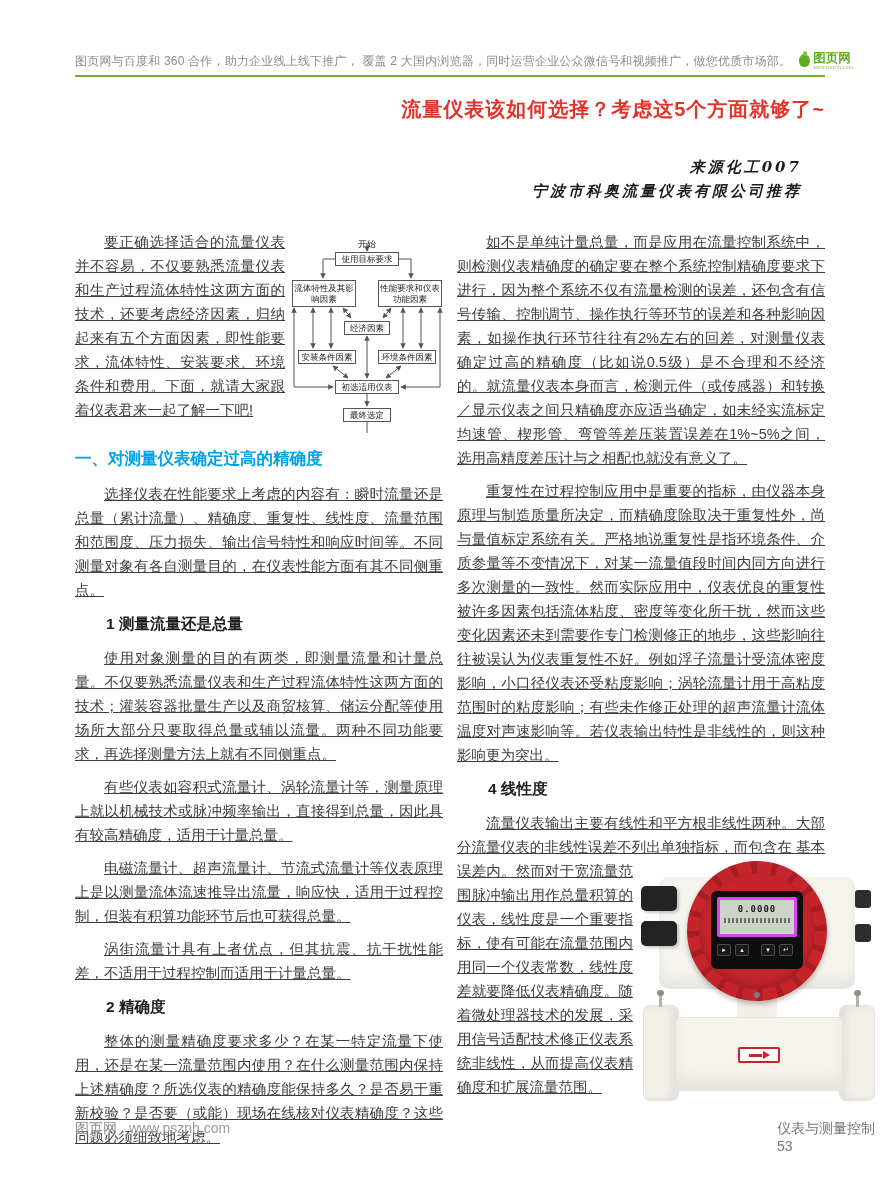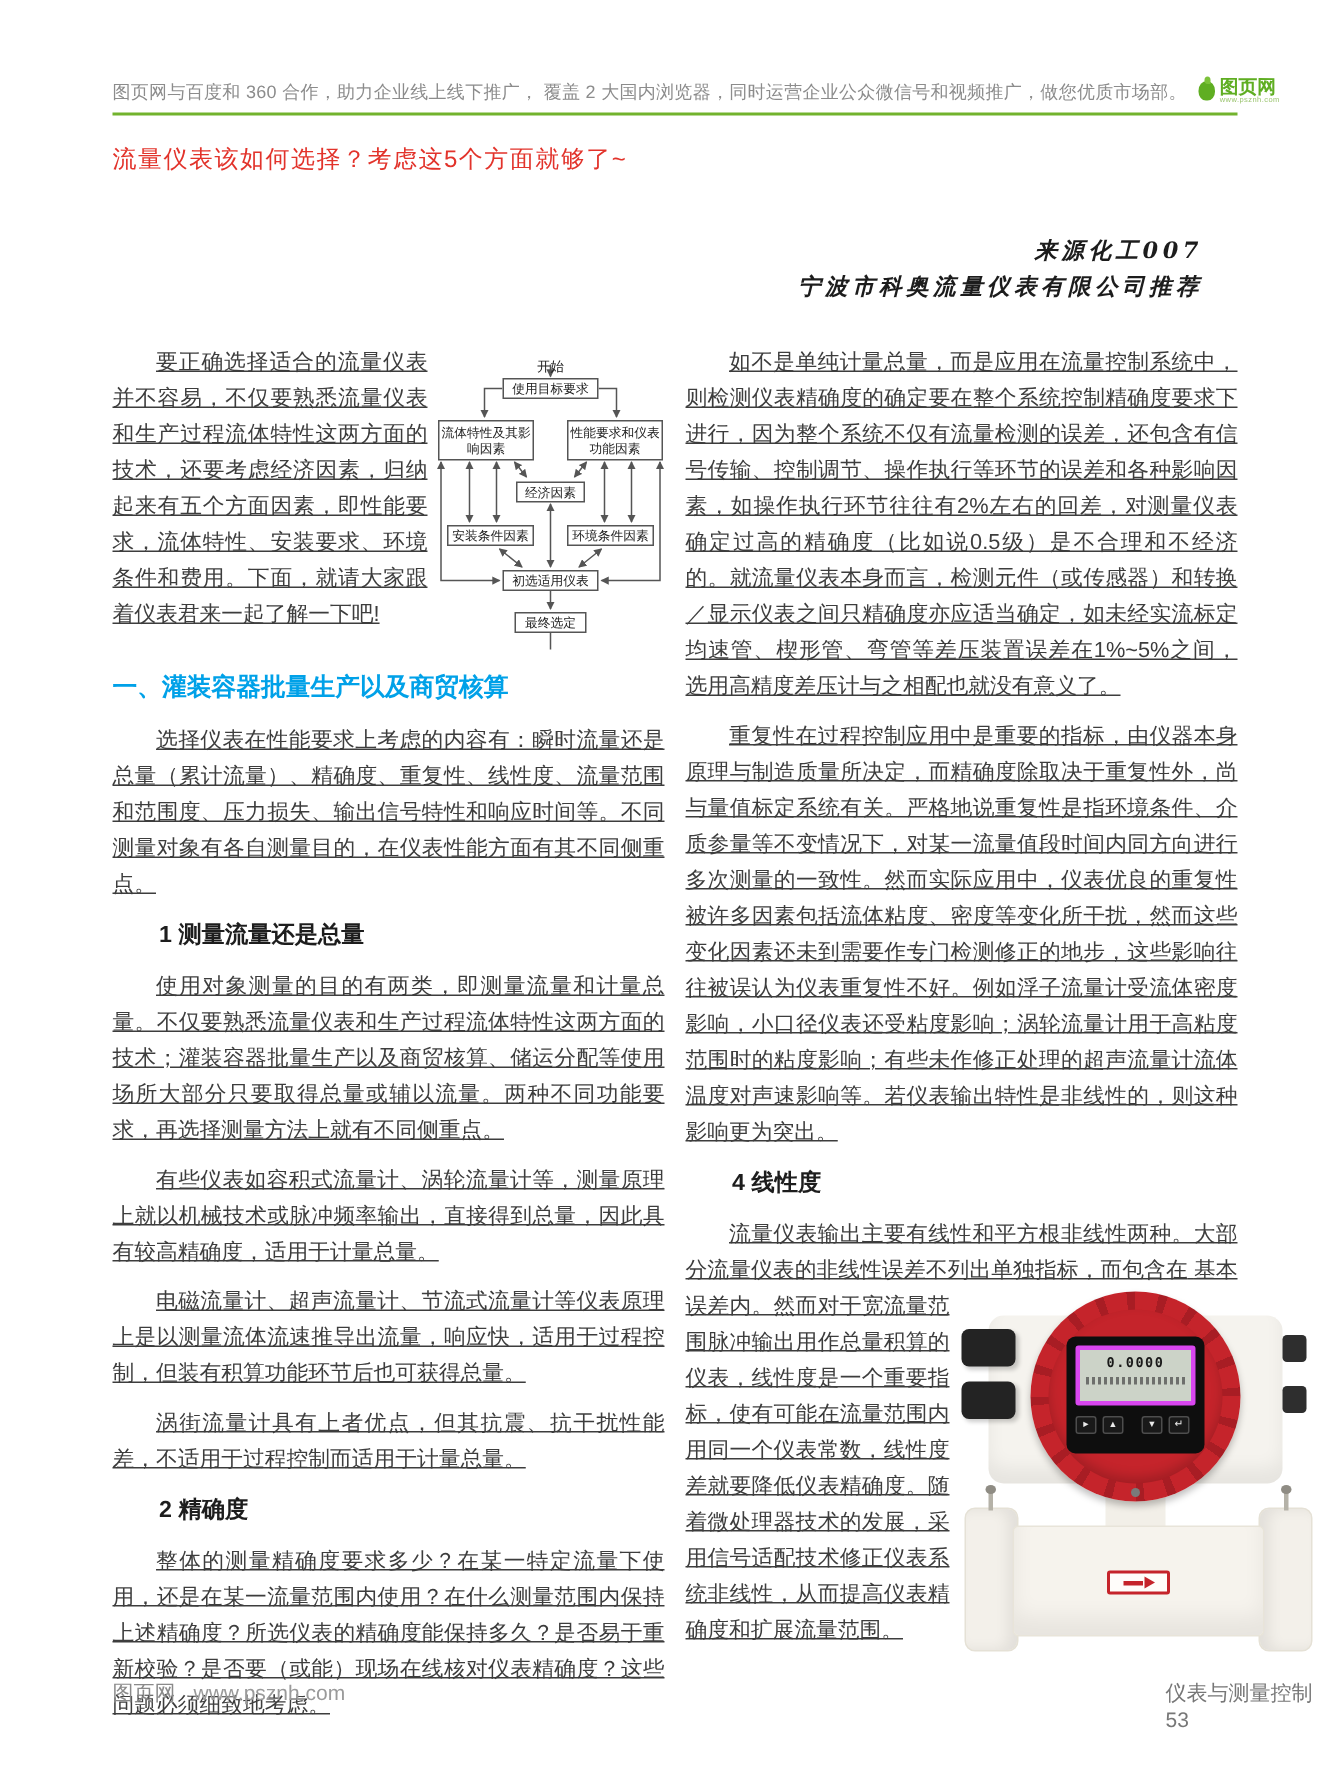--- a/index.html
+++ b/index.html
@@ -22,21 +22,21 @@
   .logo { display:flex; align-items:center; gap:3px; margin-left:8px; flex-shrink:0; }
   .logo-mascot { width:11px; height:13px; background:#5fae22; border-radius: 50% 50% 45% 45%; position:relative; }
   .logo-mascot::before { content:""; position:absolute; top:-3px; left:4px; width:4px; height:5px; background:#7cc23a; border-radius:50% 50% 0 50%; }
   .logo-texts { display:flex; flex-direction:column; line-height:1; }
   .logo-name { font-size: 12.5px; font-weight: bold; color: #5fae22; }
   .logo-url { font-size: 5px; color: #9bc46f; letter-spacing:0.3px; }
   .green-rule { margin-top: 5px; height: 2px; background: #72b32d; }
   
   .title {
     position: absolute; left: 75px; right: 55px; top: 96px;
-    text-align: left; font-size: 16px; font-weight: normal; color: #e2332b;
+    text-align: right; font-size: 20px; font-weight: bold; color: #e2332b;
     letter-spacing: 1px;
   }
   
   .byline {
     position: absolute; right: 78px; top: 155px;
     text-align: right;
     font-family: "DejaVu Serif", "Liberation Serif", serif;
     font-style: italic; font-weight: bold;
     font-size: 15px; color: #1c1c1c; letter-spacing: 3px;
     line-height: 24px;
@@ -181,21 +181,21 @@
           <div class="fc-node" style="left:1px; top:48px; width:64px; height:27px;">流体特性及其影响因素</div>
           <div class="fc-node" style="left:87px; top:48px; width:64px; height:27px;">性能要求和仪表功能因素</div>
           <div class="fc-node" style="left:53px; top:89px; width:46px; height:14px;">经济因素</div>
           <div class="fc-node" style="left:7px; top:118px; width:58px; height:14px;">安装条件因素</div>
           <div class="fc-node" style="left:87px; top:118px; width:58px; height:14px;">环境条件因素</div>
           <div class="fc-node" style="left:44px; top:148px; width:64px; height:14px;">初选适用仪表</div>
           <div class="fc-node" style="left:52px; top:176px; width:48px; height:14px;">最终选定</div>
         </div>
       </div>
 
-      <h2 class="section-heading">一、灌装容器批量生产以及商贸核算</h2>
+      <h2 class="section-heading">一、对测量仪表确定过高的精确度</h2>
       <p class="para">选择仪表在性能要求上考虑的内容有：瞬时流量还是总量（累计流量）、精确度、重复性、线性度、流量范围和范围度、压力损失、输出信号特性和响应时间等。不同测量对象有各自测量目的，在仪表性能方面有其不同侧重点。</p>
       <h3 class="sub-heading">1 测量流量还是总量</h3>
       <p class="para">使用对象测量的目的有两类，即测量流量和计量总量。不仅要熟悉流量仪表和生产过程流体特性这两方面的技术；灌装容器批量生产以及商贸核算、储运分配等使用场所大部分只要取得总量或辅以流量。两种不同功能要求，再选择测量方法上就有不同侧重点。</p>
       <p class="para">有些仪表如容积式流量计、涡轮流量计等，测量原理上就以机械技术或脉冲频率输出，直接得到总量，因此具有较高精确度，适用于计量总量。</p>
       <p class="para">电磁流量计、超声流量计、节流式流量计等仪表原理上是以测量流体流速推导出流量，响应快，适用于过程控制，但装有积算功能环节后也可获得总量。</p>
       <p class="para">涡街流量计具有上者优点，但其抗震、抗干扰性能差，不适用于过程控制而适用于计量总量。</p>
       <h3 class="sub-heading">2 精确度</h3>
       <p class="para">整体的测量精确度要求多少？在某一特定流量下使用，还是在某一流量范围内使用？在什么测量范围内保持上述精确度？所选仪表的精确度能保持多久？是否易于重新校验？是否要（或能）现场在线核对仪表精确度？这些问题必须细致地考虑。</p>
     </div>
 

